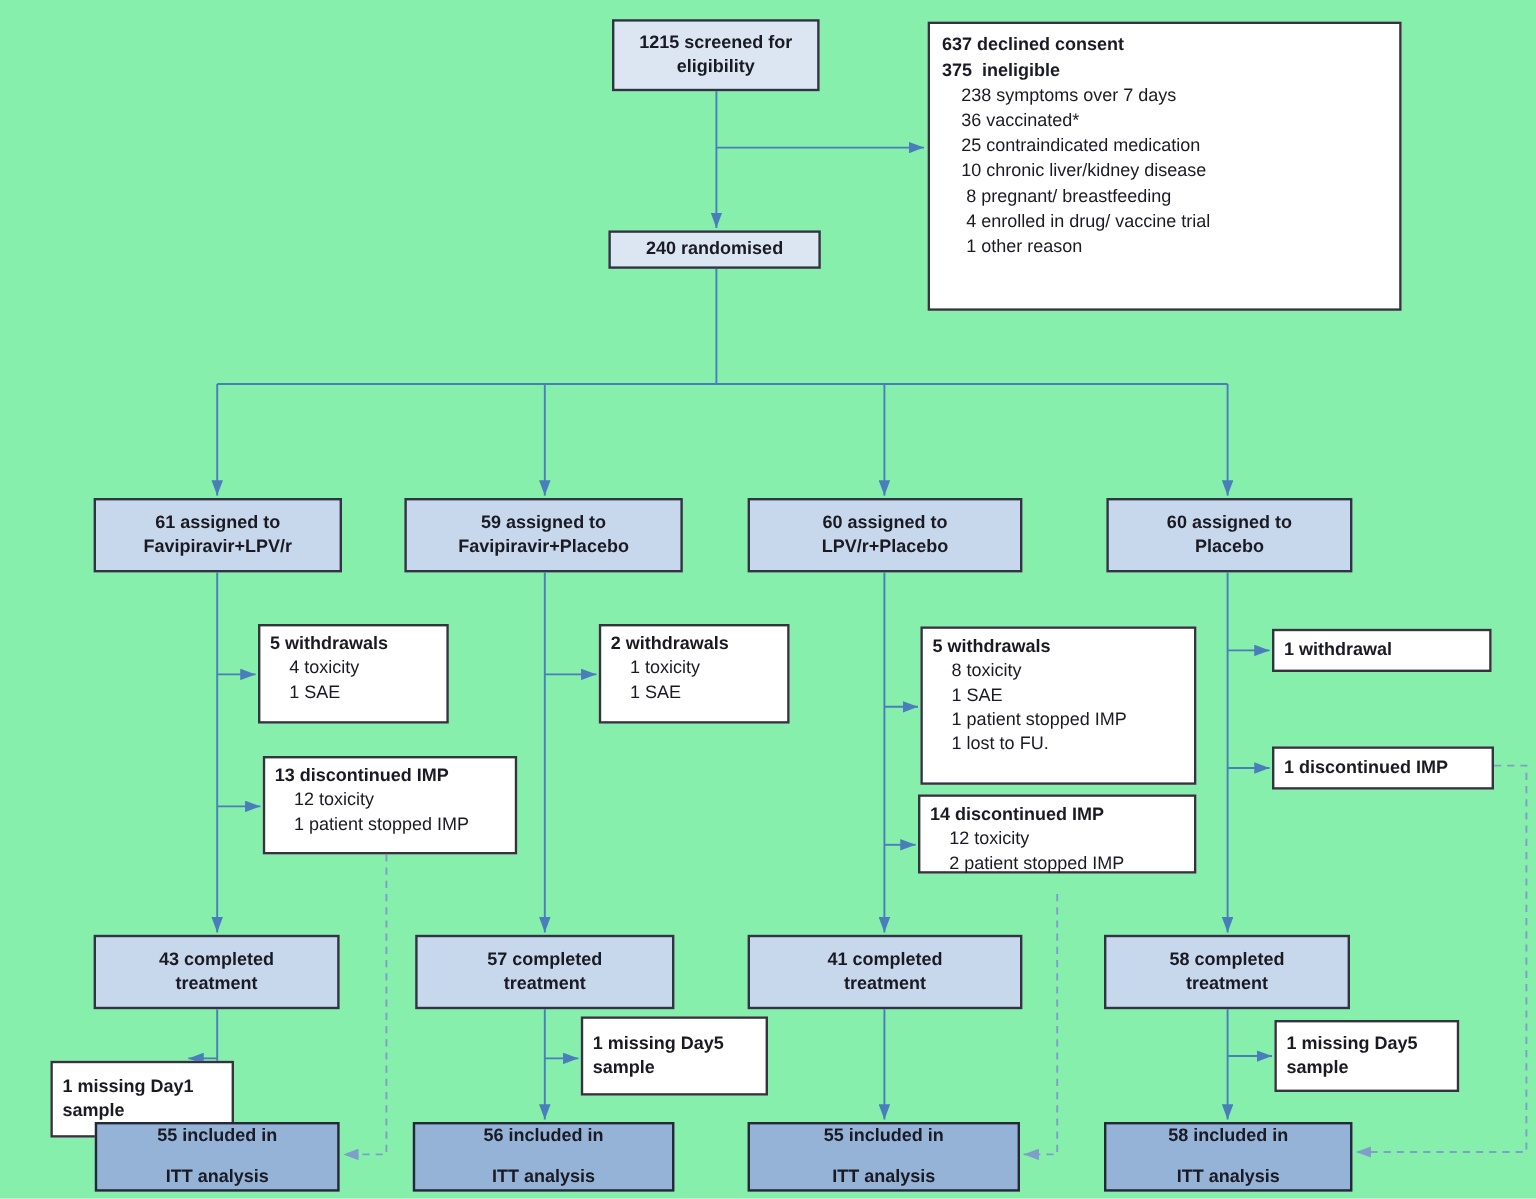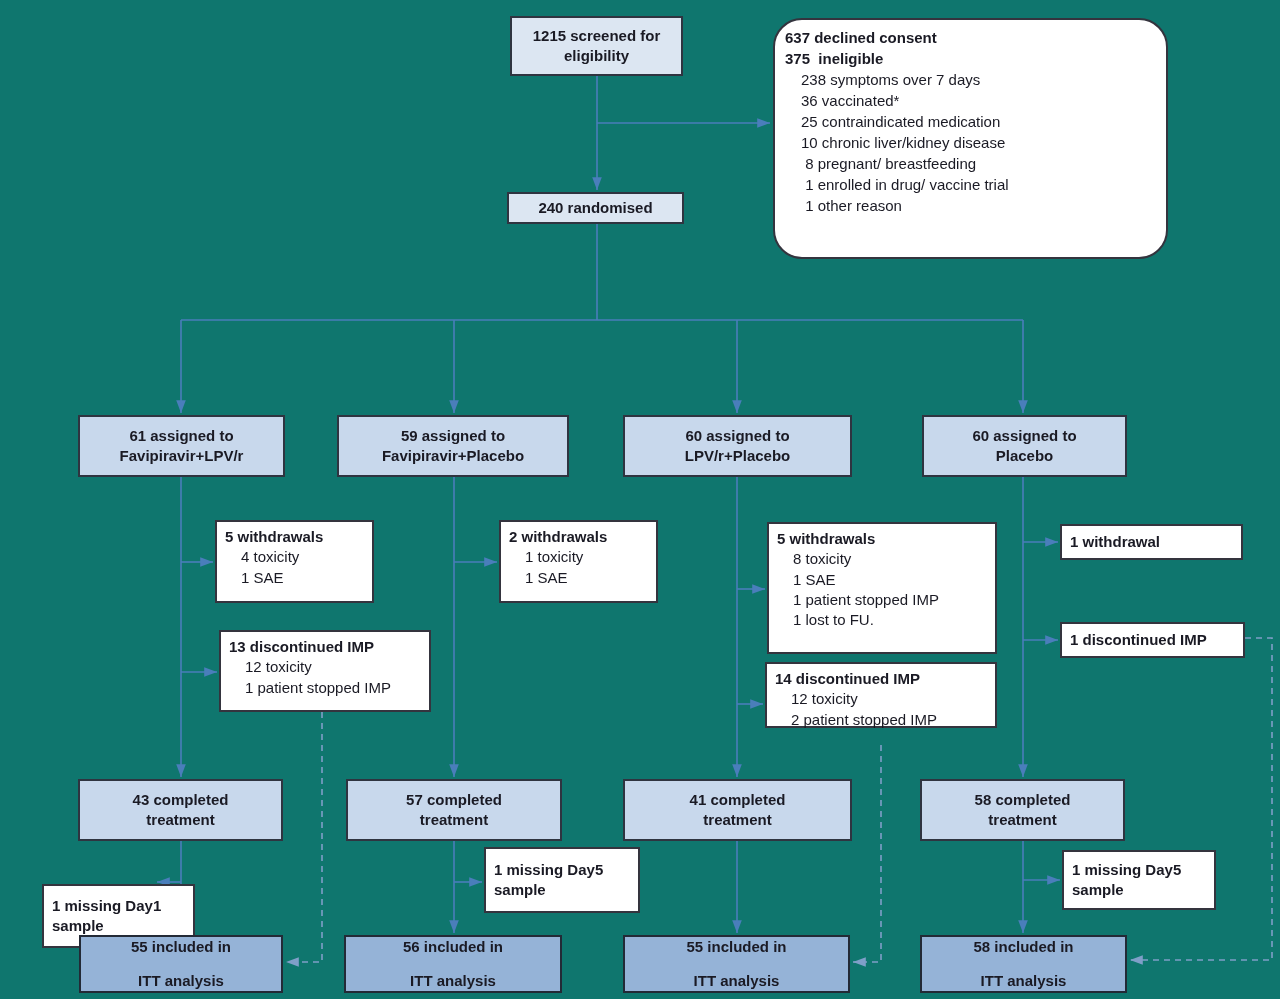--- a/index.html
+++ b/index.html
@@ -1,17 +1,17 @@
 <!DOCTYPE html>
 <html><head>
 <meta charset="utf-8">
 <style>
   html,body{margin:0;padding:0;background:#ffffff;}
   #stage{
-    position:relative;width:1280px;height:999px;background:#0f766e;
+    position:relative;width:1280px;height:999px;background:#86efac;
     font-family:"Liberation Sans", sans-serif;color:#1a1a24;overflow:hidden;
   }
   #connectors{position:absolute;left:0;top:0;width:1280px;height:999px;}
   .box{
     position:absolute;box-sizing:border-box;
     display:flex;flex-direction:column;align-items:center;justify-content:center;
     text-align:center;font-weight:bold;font-size:15px;line-height:1.35;
   }
   .fill-pale{background:#dce6f2;border:2px solid #2f3440;}
   .fill-light{background:#c8d8ec;border:2px solid #2f3440;}
@@ -82,29 +82,29 @@
       <path d="M881,745 L881,962 L853,962" marker-end="url(#arrowD)"></path>
       <path d="M1245,638 L1272,638 L1272,960 L1130,960" marker-end="url(#arrowD)"></path>
     </g>
   </svg>
 
   <div class="box fill-pale" style="left:510px;top:16px;width:173px;height:60px;">
     <span class="ln">1215 screened for</span>
     <span class="ln">eligibility</span>
   </div>
 
-  <div class="box note excl" style="left:773px;top:18px;width:395px;height:241px;border-radius:29px;">
+  <div class="box note excl" style="left:773px;top:18px;width:395px;height:241px;">
     <span class="hdr ln">637 declined consent</span>
     <span class="hdr ln">375  ineligible</span>
     <span class="det ln">238 symptoms over 7 days</span>
     <span class="det ln">36 vaccinated*</span>
     <span class="det ln">25 contraindicated medication</span>
     <span class="det ln">10 chronic liver/kidney disease</span>
     <span class="det ln"> 8 pregnant/ breastfeeding</span>
-    <span class="det ln"> 1 enrolled in drug/ vaccine trial</span>
+    <span class="det ln"> 4 enrolled in drug/ vaccine trial</span>
     <span class="det ln"> 1 other reason</span>
   </div>
 
   <div class="box fill-pale" style="left:507px;top:192px;width:177px;height:32px;">
     <span class="ln">240 randomised</span>
   </div>
 
   <div class="box fill-light" style="left:78px;top:415px;width:207px;height:62px;">
     <span class="ln">61 assigned to</span>
     <span class="ln">Favipiravir+LPV/r</span>

